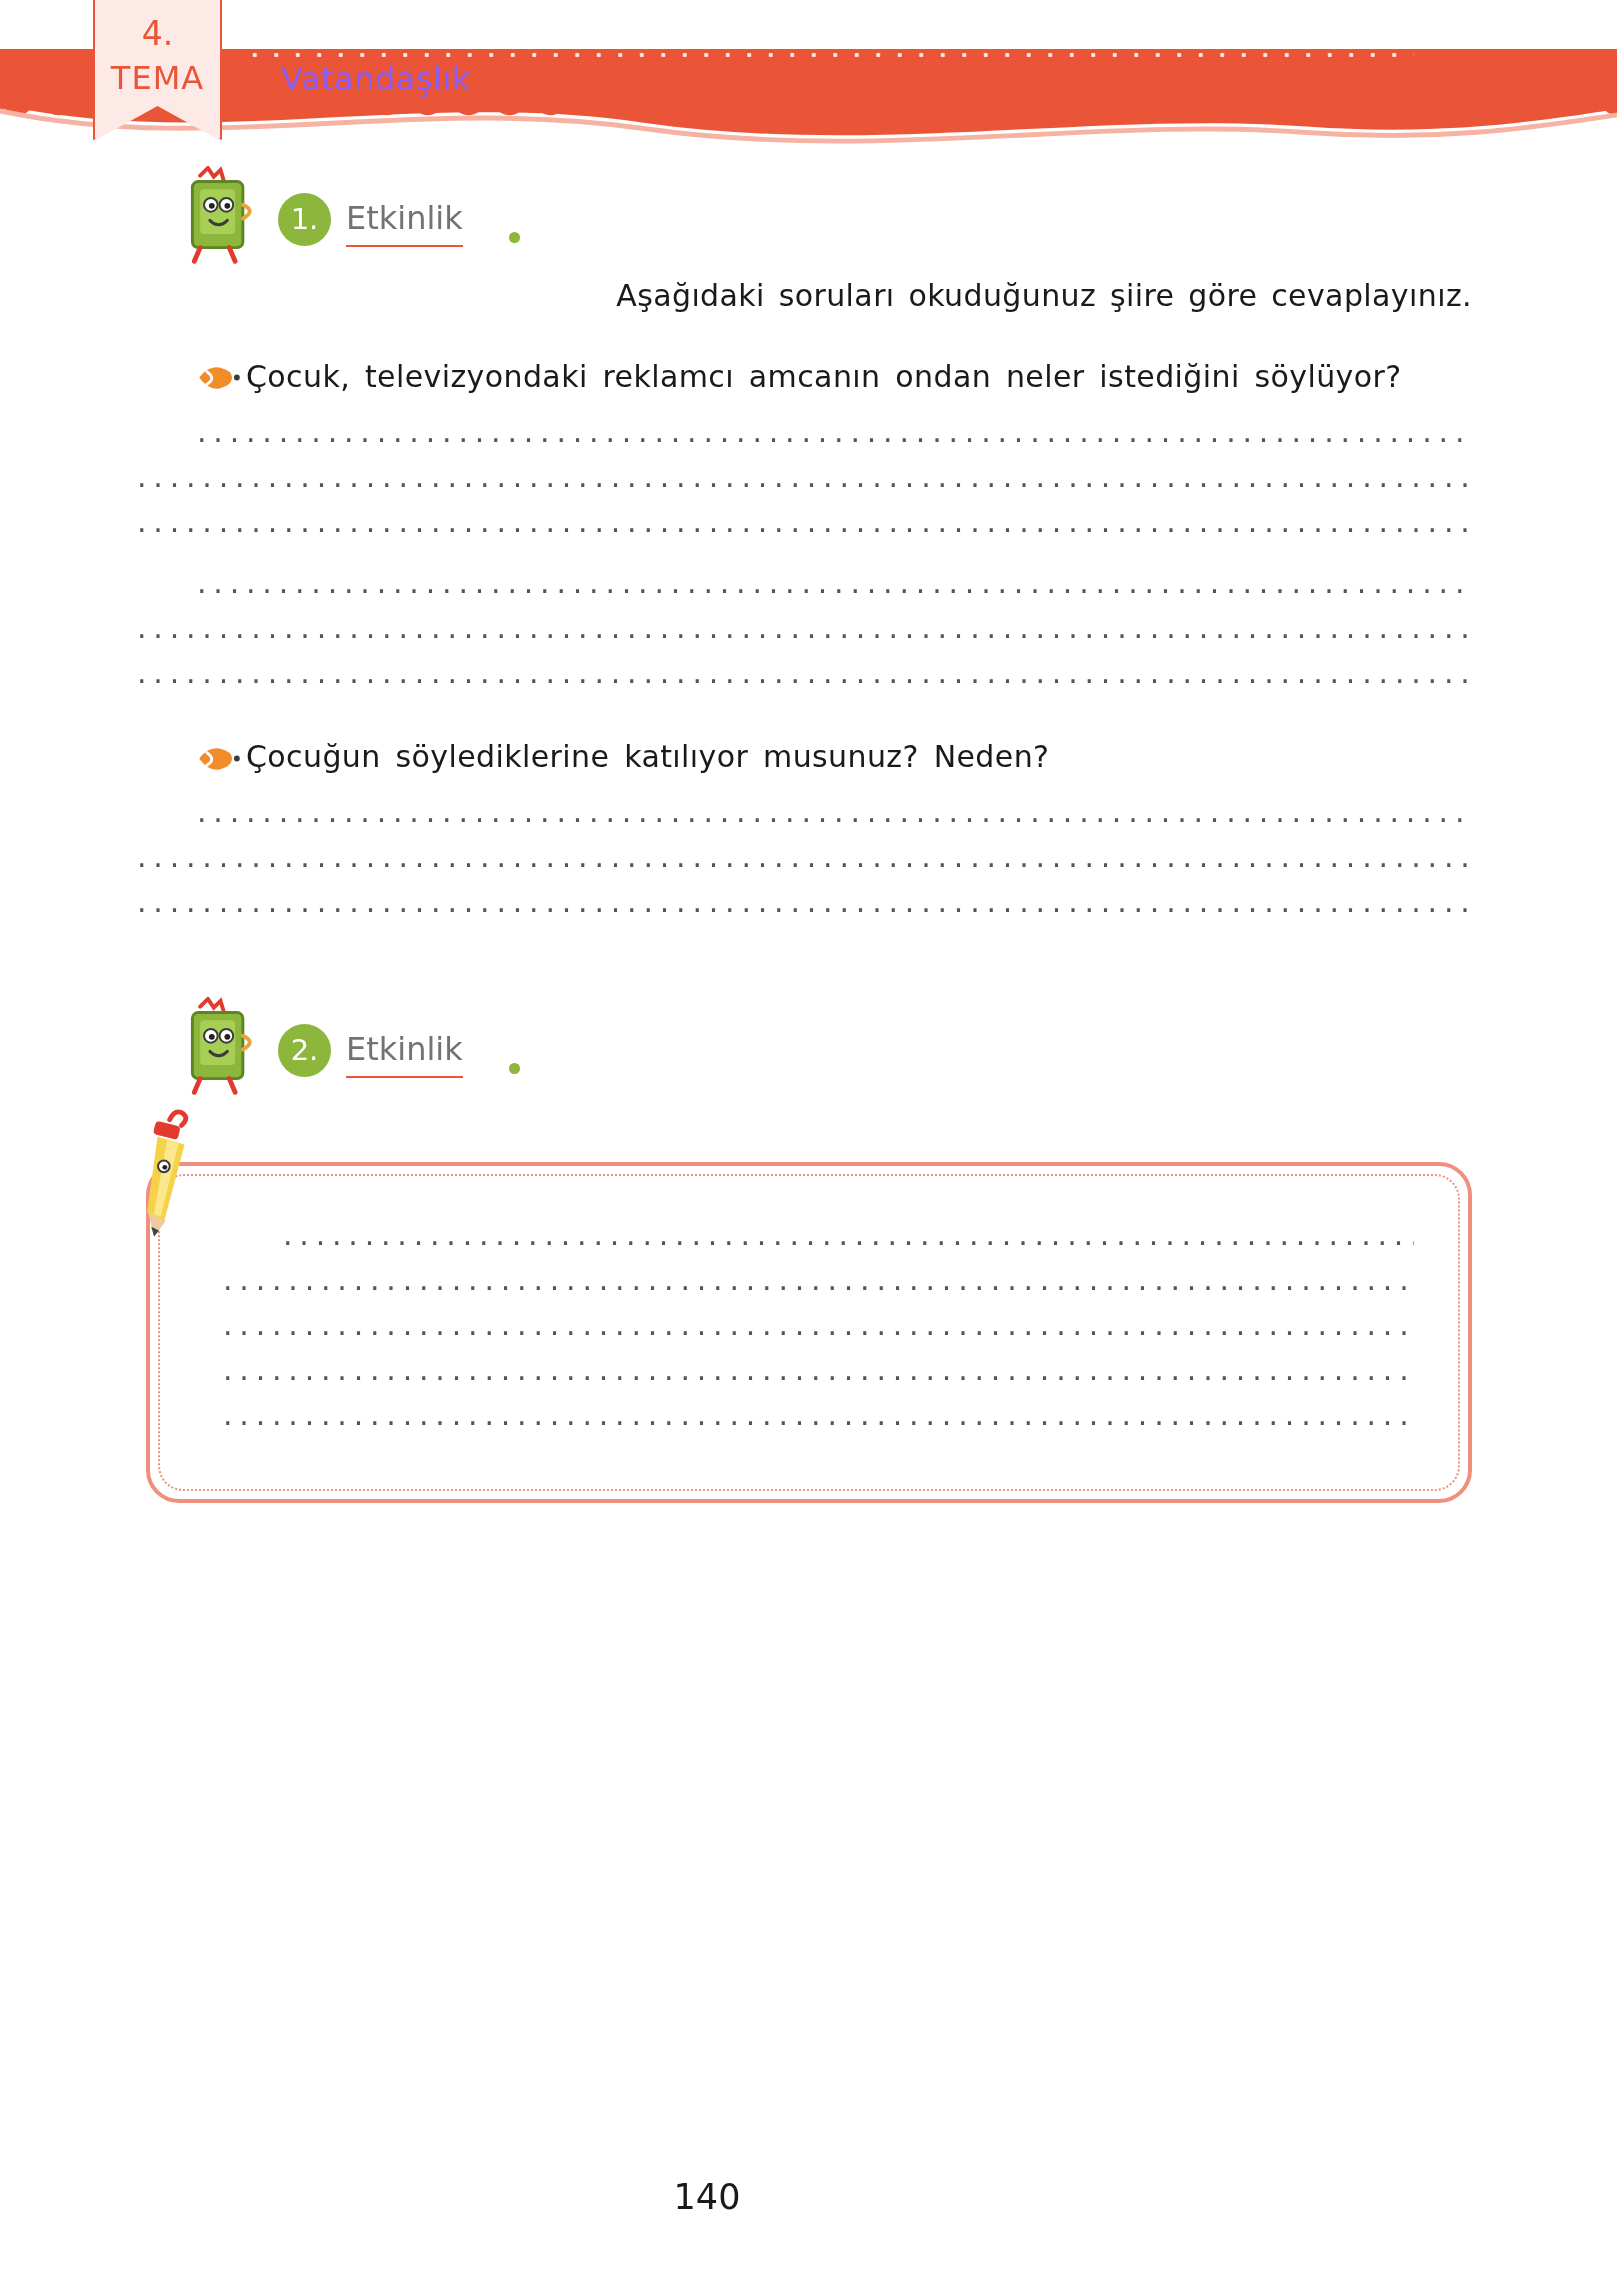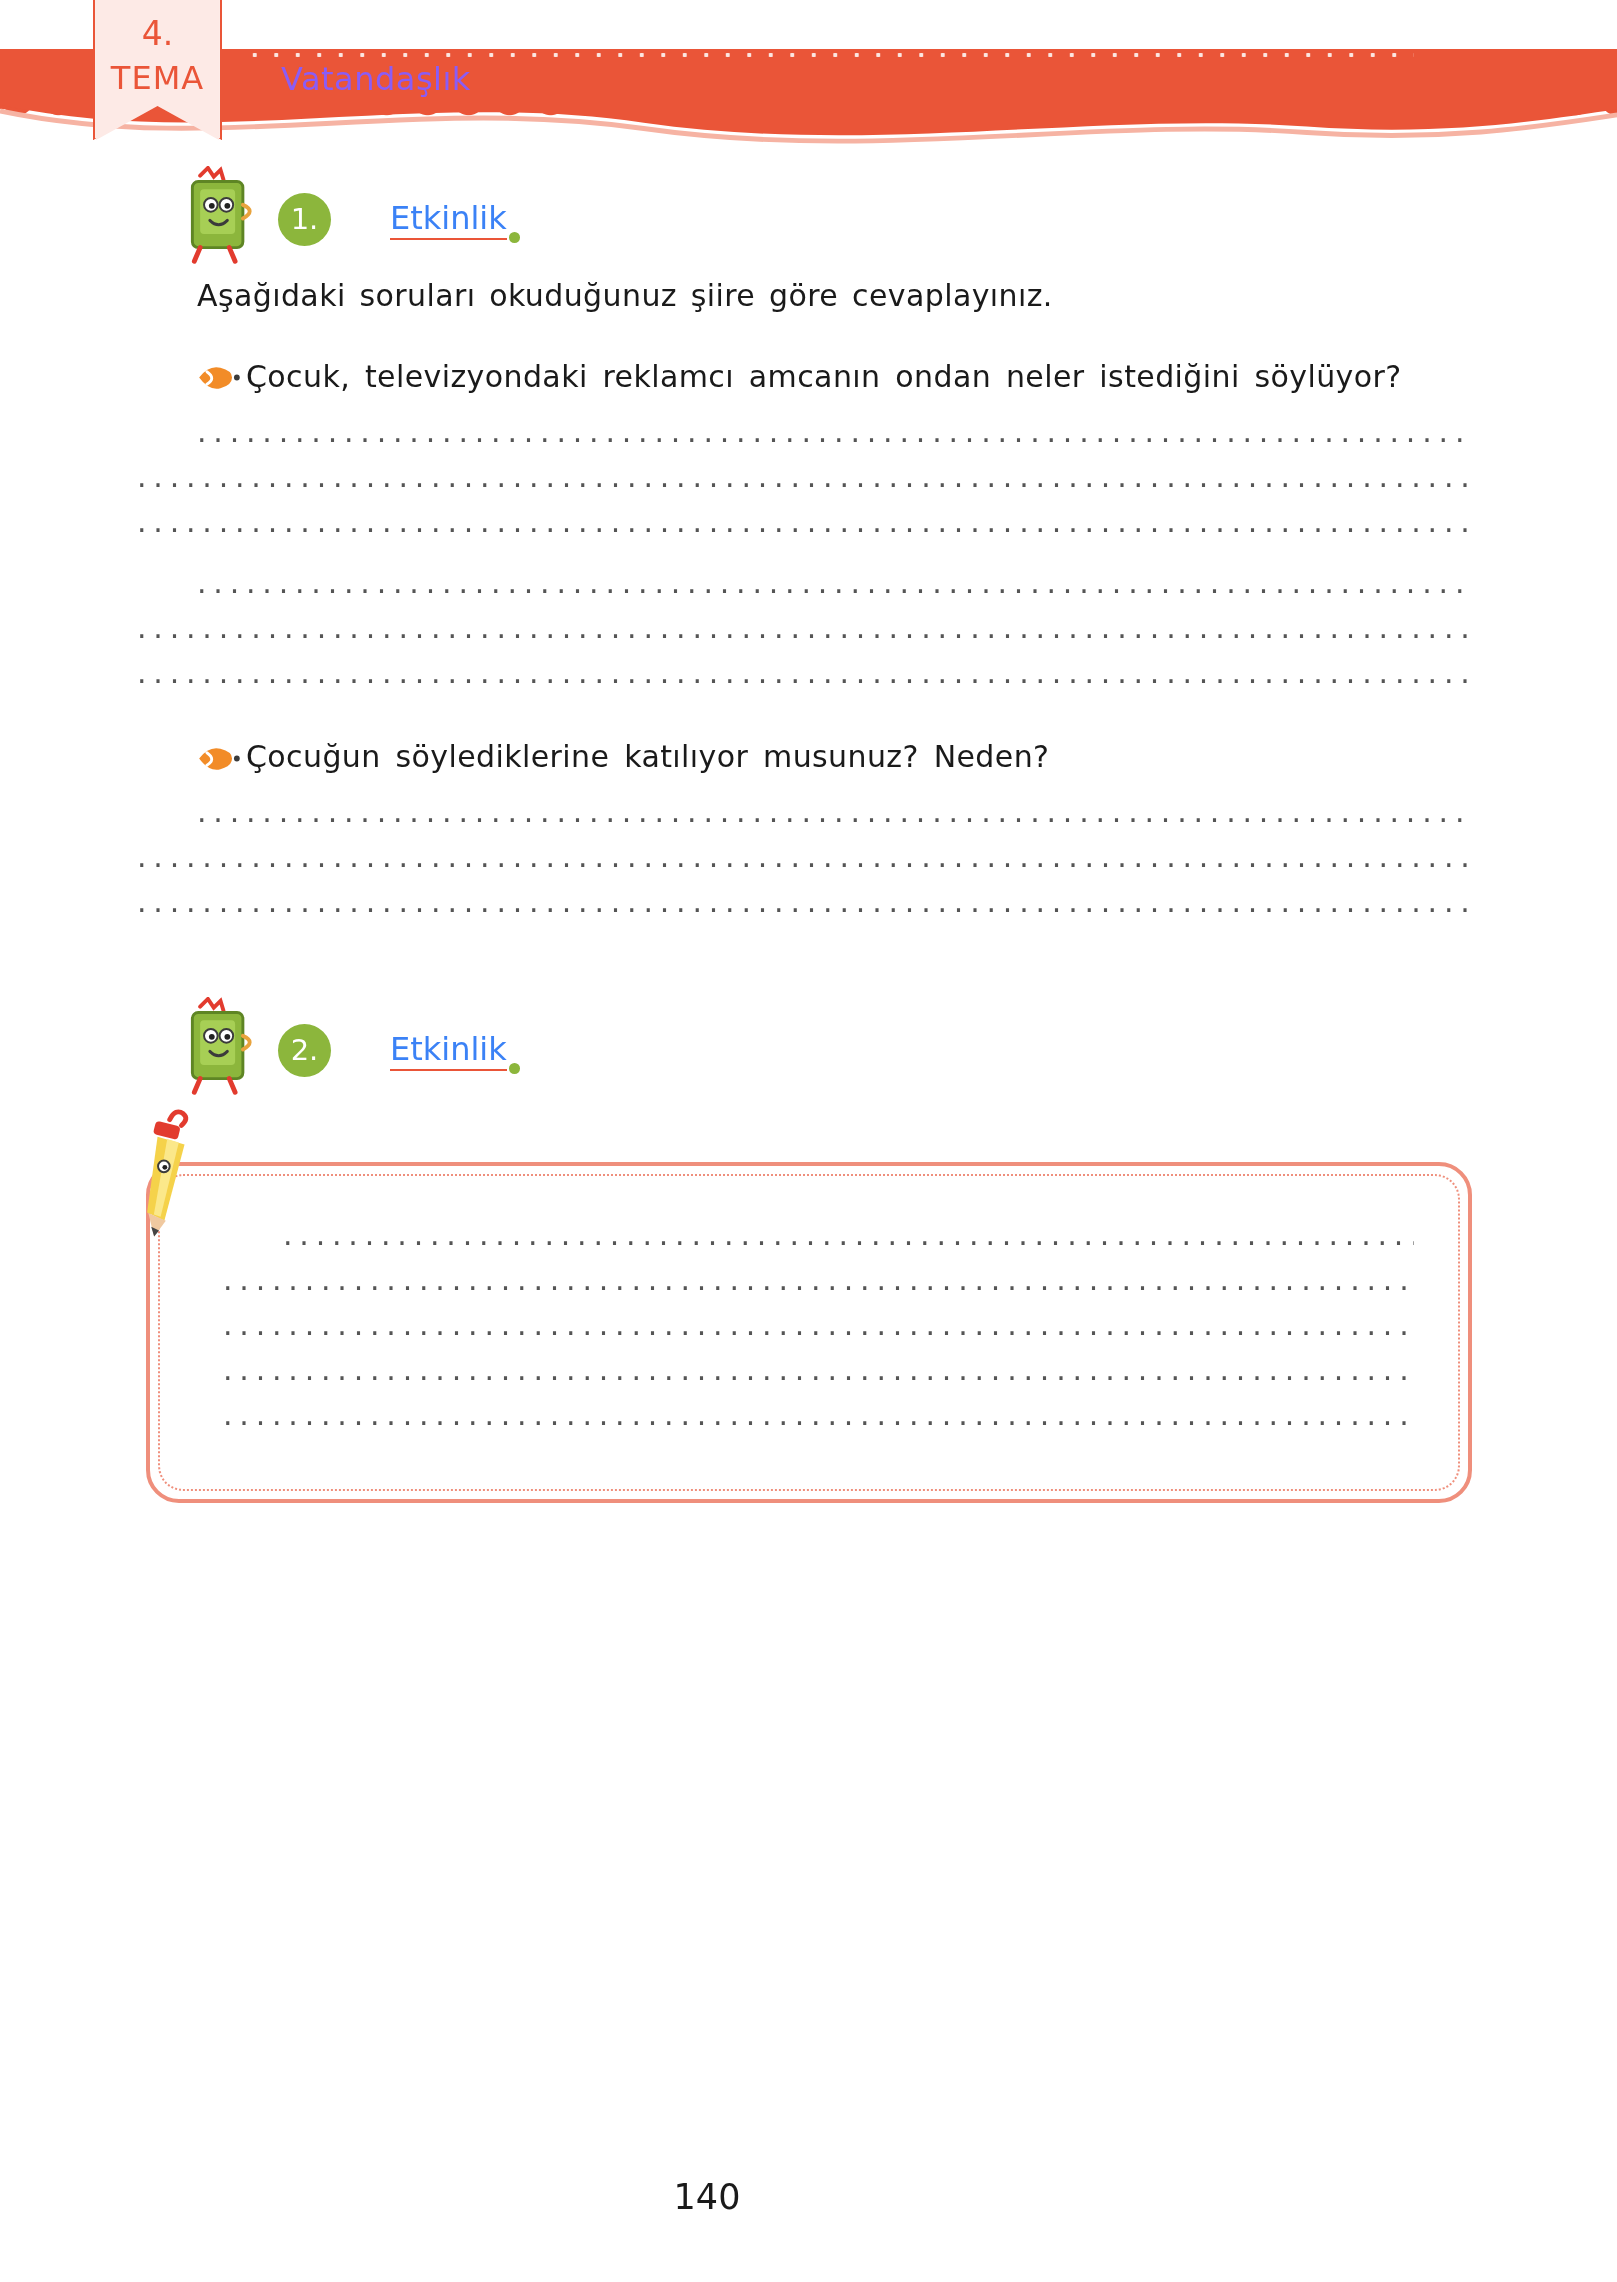--- a/index.html
+++ b/index.html
@@ -140,45 +140,44 @@
     background: #8cb63c;
     color: #ffffff;
     font-size: 29px;
     text-align: center;
     line-height: 53px;
   }
   .act-label {
     position: absolute;
     left: 190px;
     top: 33px;
-    color: #3b82f6;
+    color: #737373;
     font-size: 32px;
     border-bottom: 2.9px solid #ea5538;
-    padding-bottom: 1px;
-    margin-left: 44px;
+    padding-bottom: 8px;
   }
   .act-dot {
     position: absolute;
     left: 353px;
     top: 66px;
     width: 10.7px;
     height: 10.7px;
     border-radius: 50%;
     background: #8cb63c;
   }
 
   .para {
     font-size: 30px;
     color: #1a1a1a;
     line-height: 1.55;
     margin: 0 146px 0 137px;
     letter-spacing: 0.4px;
     word-spacing: 3.9px;
   }
-  .para.indent { text-indent: 60px; }
+  .para.indent { text-indent: 60px; text-align: right; }
 
   .q-row {
     position: relative;
     margin: 34px 146px 0 137px;
     font-size: 30px;
     color: #1a1a1a;
     line-height: 1.5;
     letter-spacing: 0.4px;
     word-spacing: 4.9px;
     text-align: justify;

